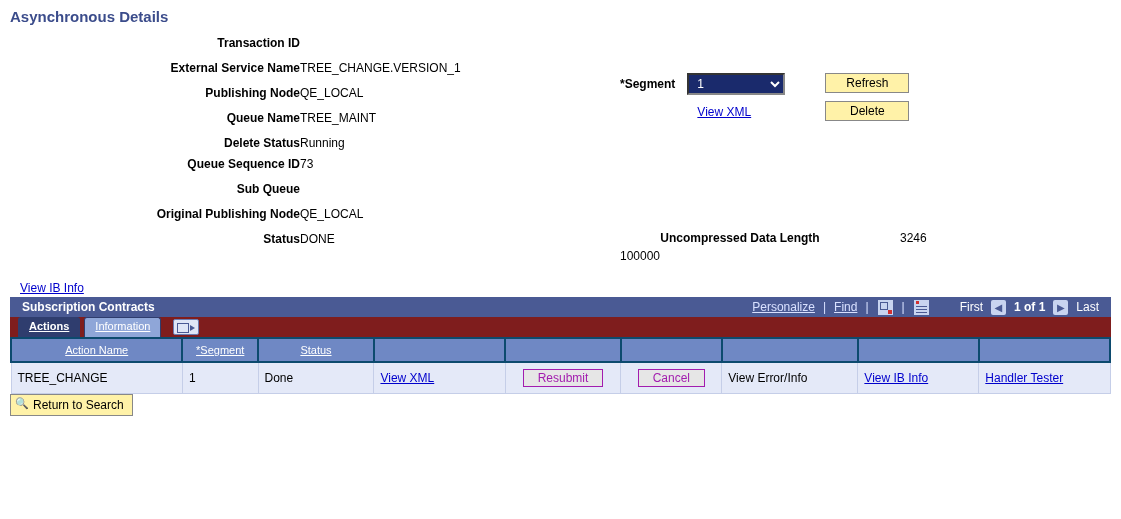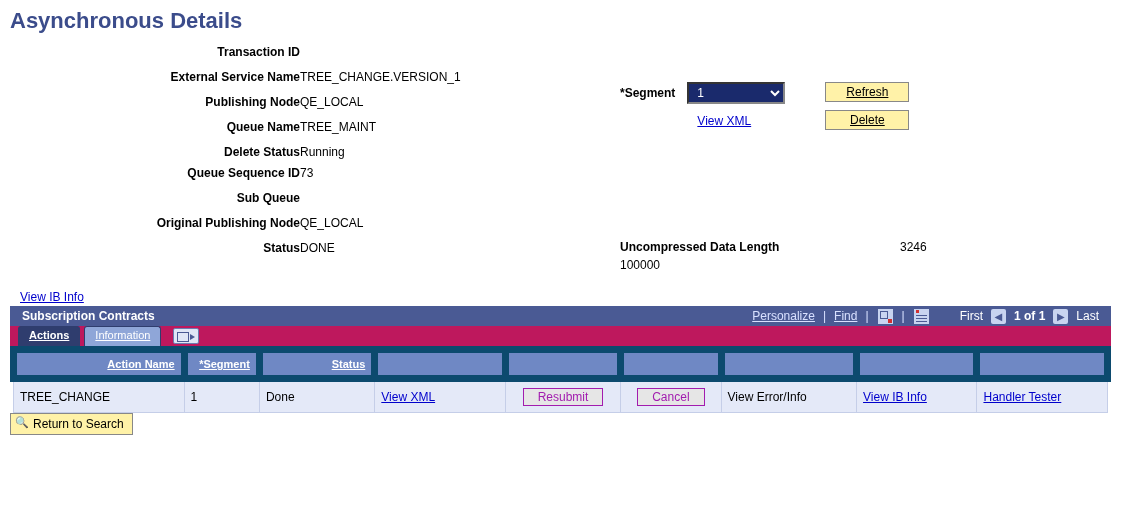--- a/index.html
+++ b/index.html
@@ -4,21 +4,21 @@
 <style>
   body {
     font-family: Arial, sans-serif;
     font-size: 12px;
     color: #000;
     margin: 0;
     padding: 6px 10px;
     background: #fff;
   }
   .page-title {
-    font-size: 22px;
+    font-size: 15px;
     font-weight: bold;
     color: #3b4c8b;
     margin: 2px 0 8px 0;
   }
   .details-area {
     display: flex;
   }
   .left-col {
     width: 610px;
   }
@@ -59,21 +59,20 @@
   }
   .btn {
     background: #fff2a8;
     border: 1px solid #888;
     padding: 2px 20px;
     font-family: Arial, sans-serif;
     font-size: 12px;
     color: #000;
     cursor: pointer;
     min-width: 80px;
-    text-decoration: underline;
   }
   .btn-stack {
     display: flex;
     flex-direction: column;
     gap: 8px;
     margin-left: 28px;
   }
   .link {
     color: #0000cc;
     text-decoration: underline;
@@ -82,21 +81,21 @@
   .right-lower {
     margin-top: 110px;
   }
   .right-field-row {
     display: flex;
     align-items: baseline;
     margin: 4px 0;
   }
   .right-field-label {
     width: 240px;
-    text-align: left;
+    text-align: center;
     font-weight: bold;
     padding-right: 40px;
   }
   .grid-wrap {
     margin-top: 14px;
   }
   .grid-title-bar {
     background: #4a5a94;
     color: #fff;
     display: flex;
@@ -122,21 +121,21 @@
     height: 15px;
     background: #c8d4f0;
     color: #4a5a94;
     text-align: center;
     line-height: 15px;
     font-size: 10px;
     cursor: pointer;
     border-radius: 2px;
   }
   .tabs-row {
-    background: #be185d;
+    background: #7f1d1d;
     display: flex;
     align-items: stretch;
     height: 20px;
     padding-left: 8px;
     gap: 4px;
   }
   .tab {
     padding: 2px 10px;
     font-size: 11px;
     border-radius: 3px 3px 0 0;
@@ -183,24 +182,24 @@
     border-bottom: 3px solid transparent;
   }
   table.grid {
     width: 100%;
     border-collapse: collapse;
     table-layout: fixed;
   }
   table.grid th {
     background: #6f88c4;
     color: #fff;
-    font-weight: bold;
-    text-align: right;
+    font-weight: normal;
+    text-align: center;
     padding: 2px 6px;
-    border: 7px solid #0c4a6e;
+    border: 2px solid #0c4a6e;
     font-size: 11px;
     height: 18px;
     white-space: nowrap;
     overflow: hidden;
   }
   table.grid th.sortable span.hdr {
     text-decoration: underline;
     cursor: pointer;
   }
   table.grid td {

